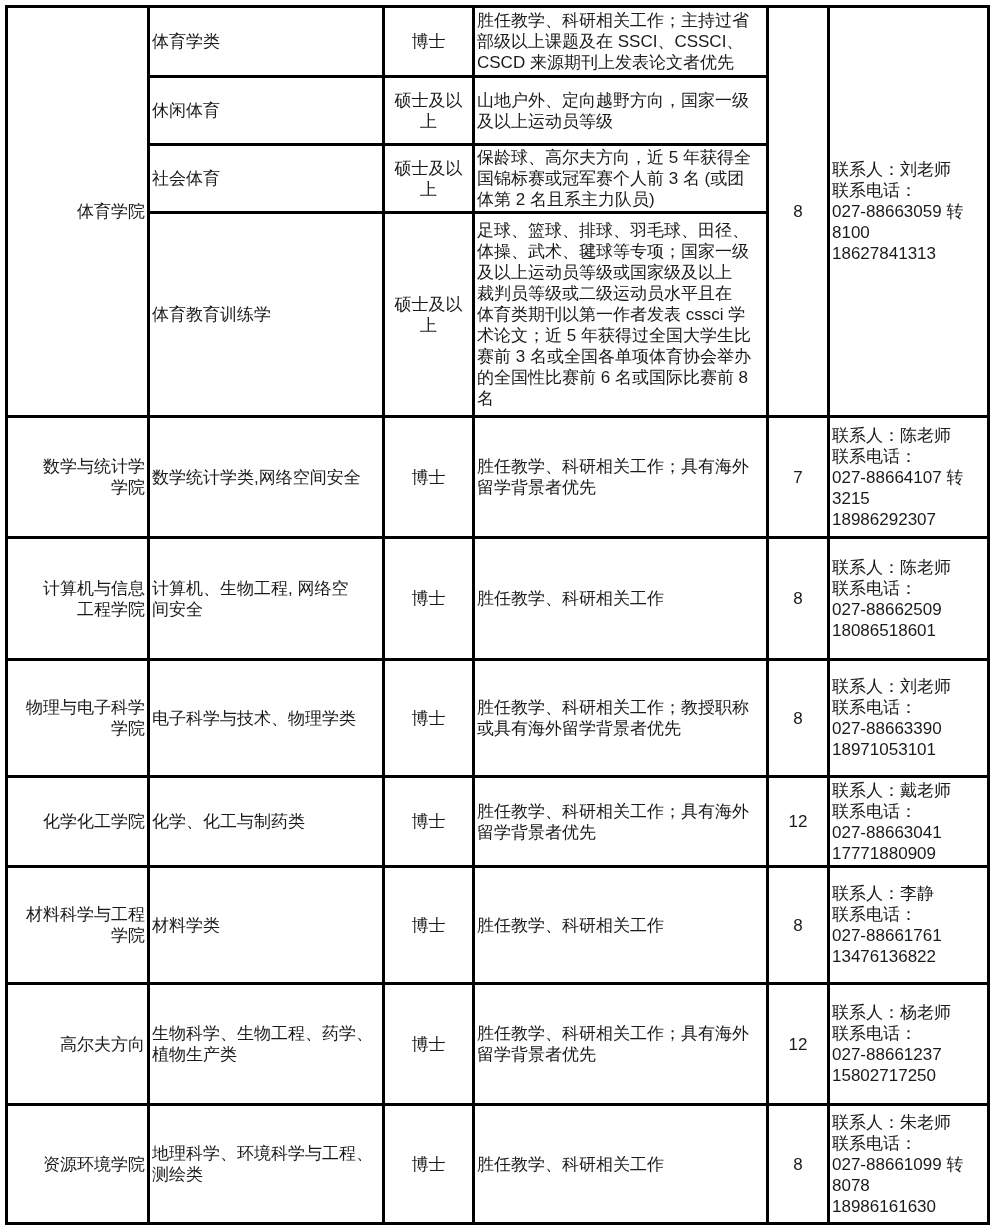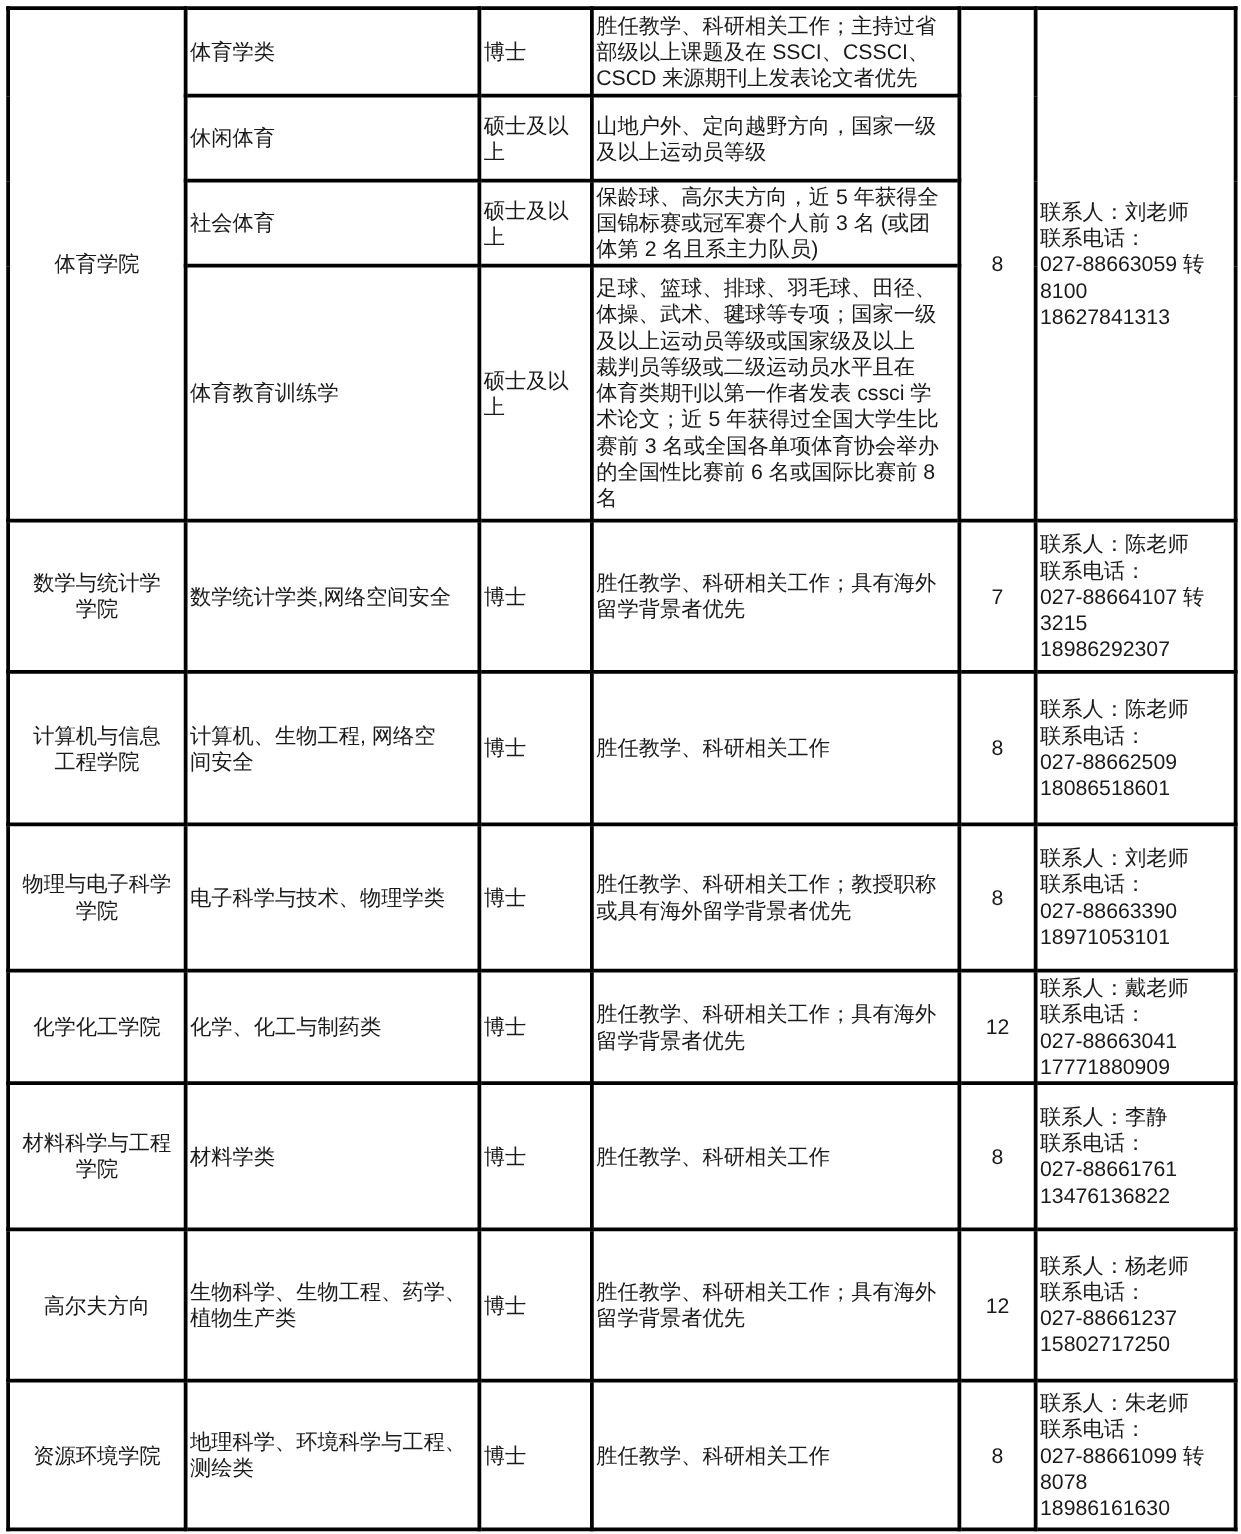--- a/index.html
+++ b/index.html
@@ -31,25 +31,25 @@
     border: 3px solid #000000;
     font-size: 17px;
     line-height: 21px;
     vertical-align: middle;
     white-space: pre-line;
     overflow: hidden;
     padding: 1px 2px;
     word-break: break-all;
   }
   td.c-college {
+    text-align: right;
+    padding: 0;
+  }
+  td.c-degree {
     text-align: center;
-    padding: 0;
-  }
-  td.c-degree {
-    text-align: left;
     padding: 0;
   }
   td.c-count {
     text-align: center;
     padding: 0;
   }
   td.c-disc, td.c-req, td.c-contact {
     text-align: left;
     margin-top: 28px;
   }

